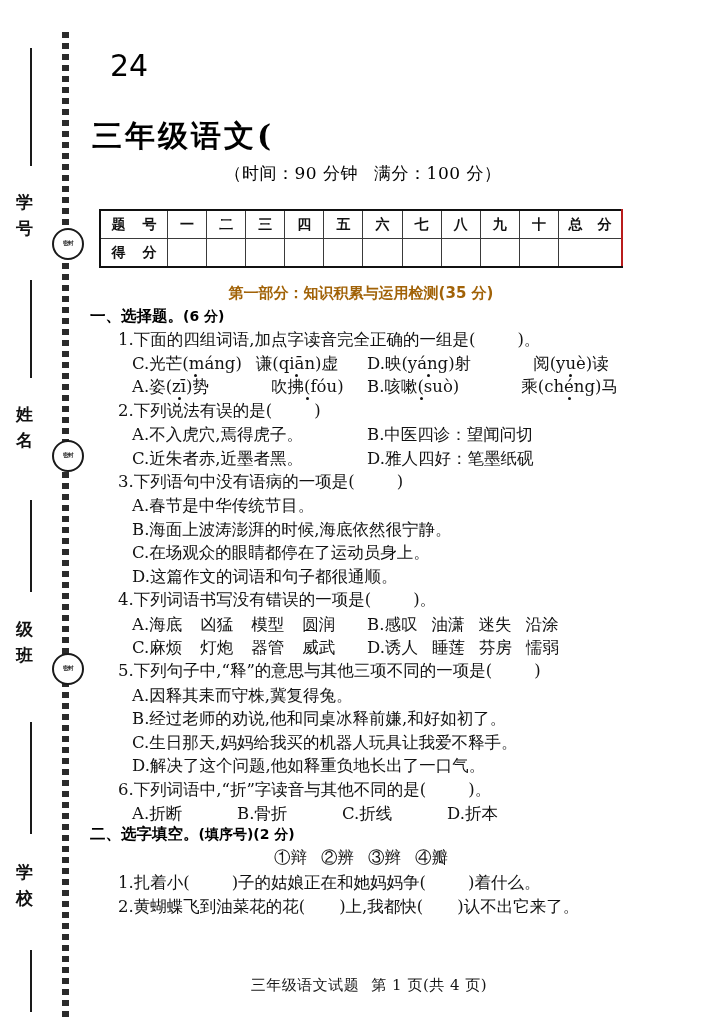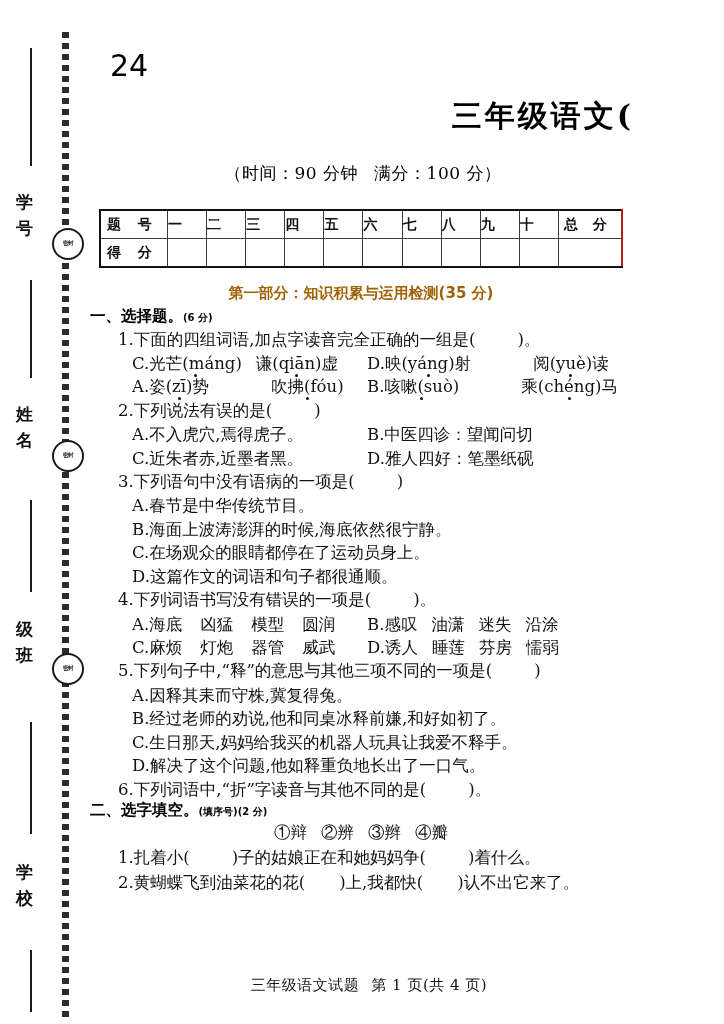--- a/index.html
+++ b/index.html
@@ -107,22 +107,22 @@
     font-family: "DejaVu Sans", "Liberation Sans", sans-serif;
     font-size: 30px;
     color: #000;
     letter-spacing: 0px;
     margin-left: 12px;
   }
   #title {
     position: absolute;
     left: 92px;
     right: 90px;
-    top: 96px;
-    text-align: right;
+    top: 116px;
+    text-align: left;
     font-family: "DejaVu Serif", "Liberation Serif", serif;
     font-weight: bold;
     font-size: 30px;
     letter-spacing: 3px;
     color: #000;
   }
   #subtitle {
     position: absolute;
     left: 92px;
     right: 90px;
@@ -139,20 +139,21 @@
     position: absolute;
     left: 99px;
     top: 209px;
     width: 524px;
     border-collapse: collapse;
     table-layout: fixed;
   }
   #score-table td {
     border: 1px solid #3a3a3a;
     height: 27px;
+    text-align: center;
     vertical-align: middle;
     font-family: "DejaVu Sans", "Liberation Sans", sans-serif;
     font-weight: bold;
     font-size: 14px;
     padding: 0;
     color: #111;
   }
   #score-table .hdr-label { width: 66px; letter-spacing: 6px; text-indent: 6px; }
   #score-table .tot { width: 62px; letter-spacing: 5px; text-indent: 5px; }
   #score-table tr td:first-child { border-left: 2px solid #111; }
@@ -179,21 +180,21 @@
     margin: 0 0 8px 0;
     color: #a16207;
   }
   .sec-head {
     font-family: "DejaVu Sans", "Liberation Sans", sans-serif;
     font-weight: bold;
     font-size: 15.5px;
     margin: 2px 0 3px -2px;
     color: #000;
   }
-  .sec-head .pts { font-size: 10px; }
+  .sec-head .pts { font-size: 14px; }
 
   .q {
     margin: 0 0 1px 0;
     padding-left: 26px;
     font-size: 16.5px;
     line-height: 1.42;
     white-space: nowrap;
   }
   .opt-row {
     padding-left: 40px;
@@ -374,20 +375,23 @@
       <span>5.下列句子中,“释”的意思与其他三项不同的一项是(</span><span class="blank"></span><span>)</span>
     </div>
     <div class="opt-row">A.因释其耒而守株,冀复得兔。</div>
     <div class="opt-row">B.经过老师的劝说,他和同桌冰释前嫌,和好如初了。</div>
     <div class="opt-row">C.生日那天,妈妈给我买的机器人玩具让我爱不释手。</div>
     <div class="opt-row">D.解决了这个问题,他如释重负地长出了一口气。</div>
 
     <div class="q">
       <span>6.下列词语中,“折”字读音与其他不同的是(</span><span class="blank"></span><span>)。</span>
     </div>
+    <div class="opt-row">
+      <span class="q6col">A.折断</span><span class="q6col">B.骨折</span><span class="q6col">C.折线</span><span class="q6col">D.折本</span>
+    </div>
 
     <div class="sec-head">
       <span>二、选字填空。</span><span class="pts">(填序号)(2 分)</span>
     </div>
     <div class="center-line">
       <span>①辩</span><span class="sp"></span><span>②辨</span><span class="sp"></span><span>③辫</span><span class="sp"></span><span>④瓣</span>
     </div>
     <div class="q" style="padding-left:26px">
       <span>1.扎着小(</span><span class="blank"></span><span>)子的姑娘正在和她妈妈争(</span><span class="blank"></span><span>)着什么。</span>
     </div>

